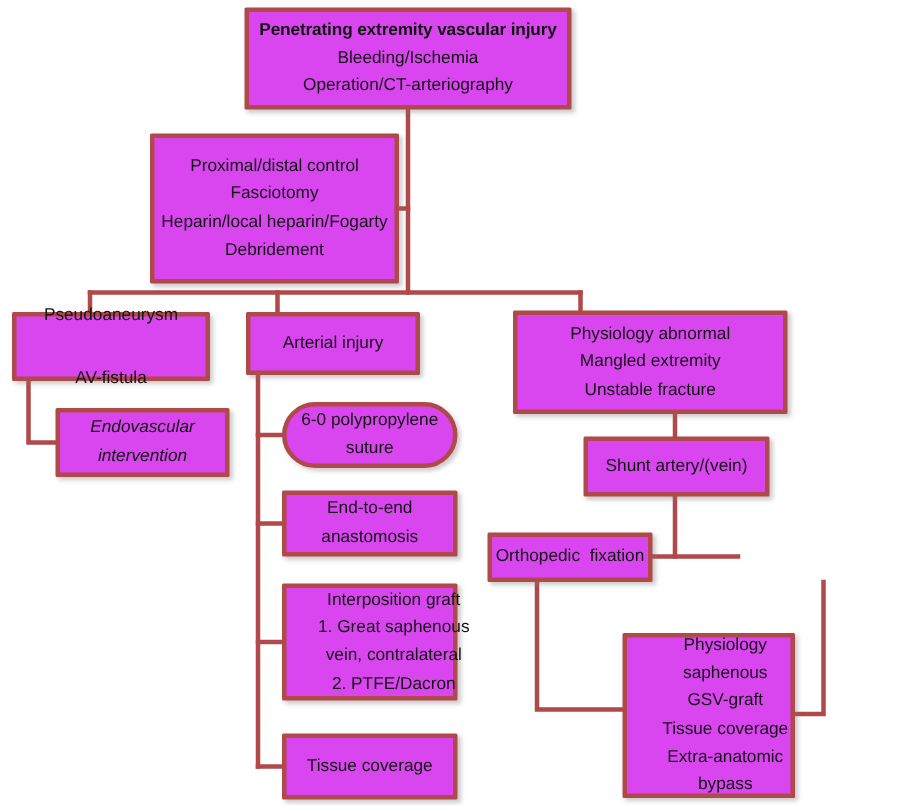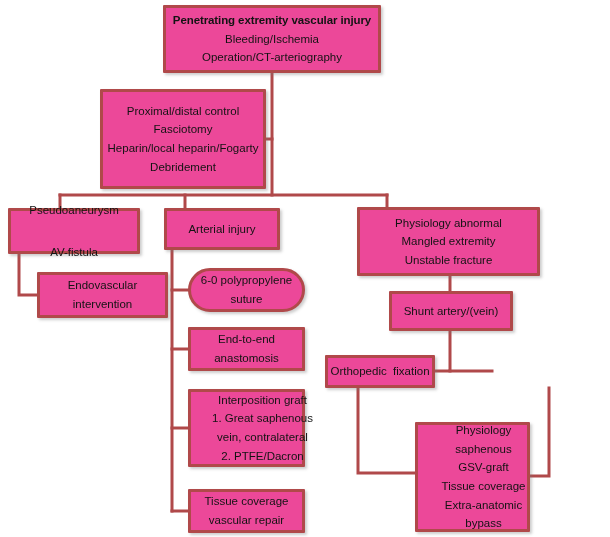--- a/index.html
+++ b/index.html
@@ -19,21 +19,21 @@
     position: absolute;
     left: 0;
     top: 0;
     width: 610px;
     height: 537px;
     pointer-events: none;
   }
   .node {
     position: absolute;
     box-sizing: border-box;
-    background: #ec4899;
+    background: #d946ef;
     border: 3px solid #b0494a;
     border-radius: 1px;
     display: flex;
     flex-direction: column;
     align-items: center;
     justify-content: center;
     text-align: center;
     color: #131313;
     font-size: 11.5px;
     line-height: 1.62;
@@ -81,21 +81,21 @@
     <div class="node" style="left: 100px; top: 89px; width: 166px; height: 100px;">
       <span class="ln">Proximal/distal control</span>
       <span class="ln">Fasciotomy</span>
       <span class="ln">Heparin/local heparin/Fogarty</span>
       <span class="ln">Debridement</span>
     </div>
     <div class="node" style="left: 8px; top: 208px; width: 132px; height: 46px; gap: 23px;">
       <span class="ln">Pseudoaneurysm</span>
       <span class="ln">AV-fistula</span>
     </div>
-    <div class="node" style="left: 37px; top: 272px; width: 131px; height: 46px;">
+    <div class="node" style="left: 37px; top: 272px; width: 116px; height: 46px; font-style: italic;">
       <span class="ln">Endovascular</span>
       <span class="ln">intervention</span>
     </div>
     <div class="node" style="left: 164px; top: 208px; width: 116px; height: 42px;">
       <span class="ln">Arterial injury</span>
     </div>
     <div class="node" style="left: 188px; top: 268px; width: 117px; height: 44px; border-radius: 22px;">
       <span class="ln">6-0 polypropylene</span>
       <span class="ln">suture</span>
     </div>
@@ -104,23 +104,22 @@
       <span class="ln">anastomosis</span>
     </div>
     <div class="node" style="left: 188px; top: 389px; width: 117px; height: 78px; padding-left: 36px;">
       <span class="ln">Interposition graft</span>
       <span class="ln">1. Great saphenous</span>
       <span class="ln">vein, contralateral</span>
       <span class="ln">2. PTFE/Dacron</span>
     </div>
     <div class="node" style="left: 188px; top: 489px; width: 117px; height: 44px;">
       <span class="ln">Tissue coverage</span>
-      <span class="ln">vascular repair</span>
     </div>
-    <div class="node" style="left: 357px; top: 207px; width: 183px; height: 69px;">
+    <div class="node" style="left: 342px; top: 207px; width: 183px; height: 69px;">
       <span class="ln">Physiology abnormal</span>
       <span class="ln">Mangled extremity</span>
       <span class="ln">Unstable fracture</span>
     </div>
     <div class="node" style="left: 389px; top: 291px; width: 124px; height: 40px;">
       <span class="ln">Shunt artery/(vein)</span>
     </div>
     <div class="node" style="left: 325px; top: 355px; width: 110px; height: 33px;">
       <span class="ln">Orthopedic  fixation</span>
     </div>

